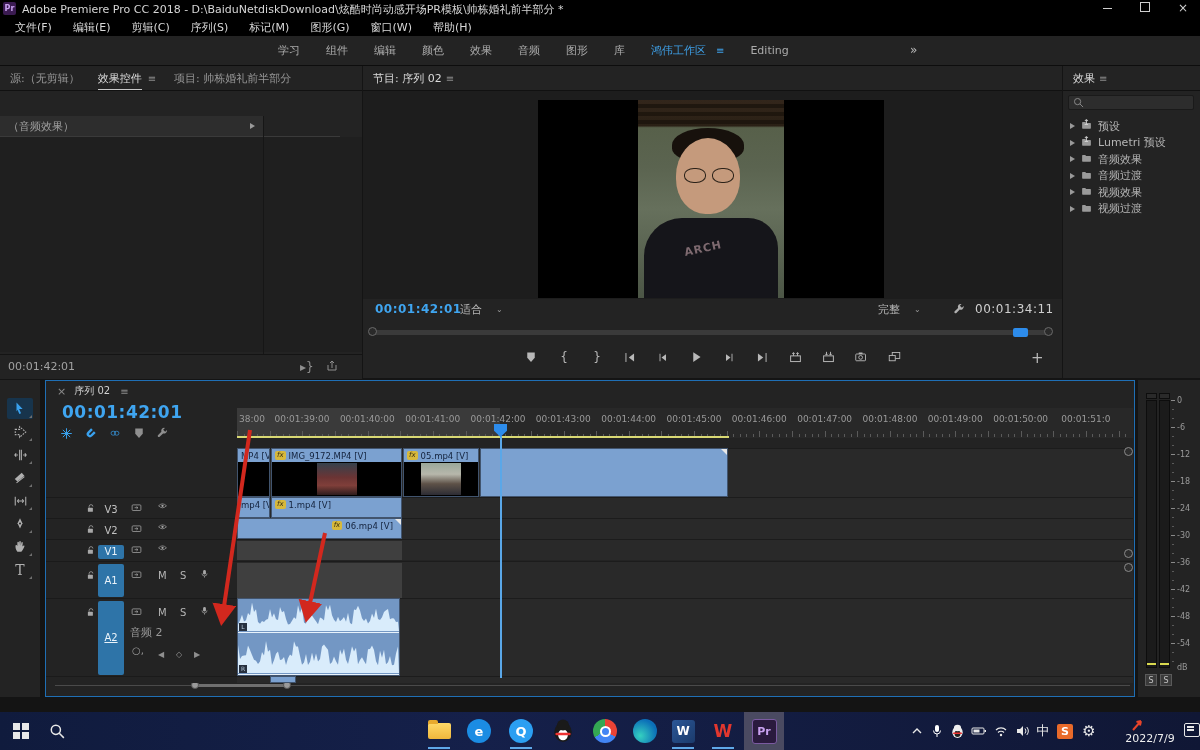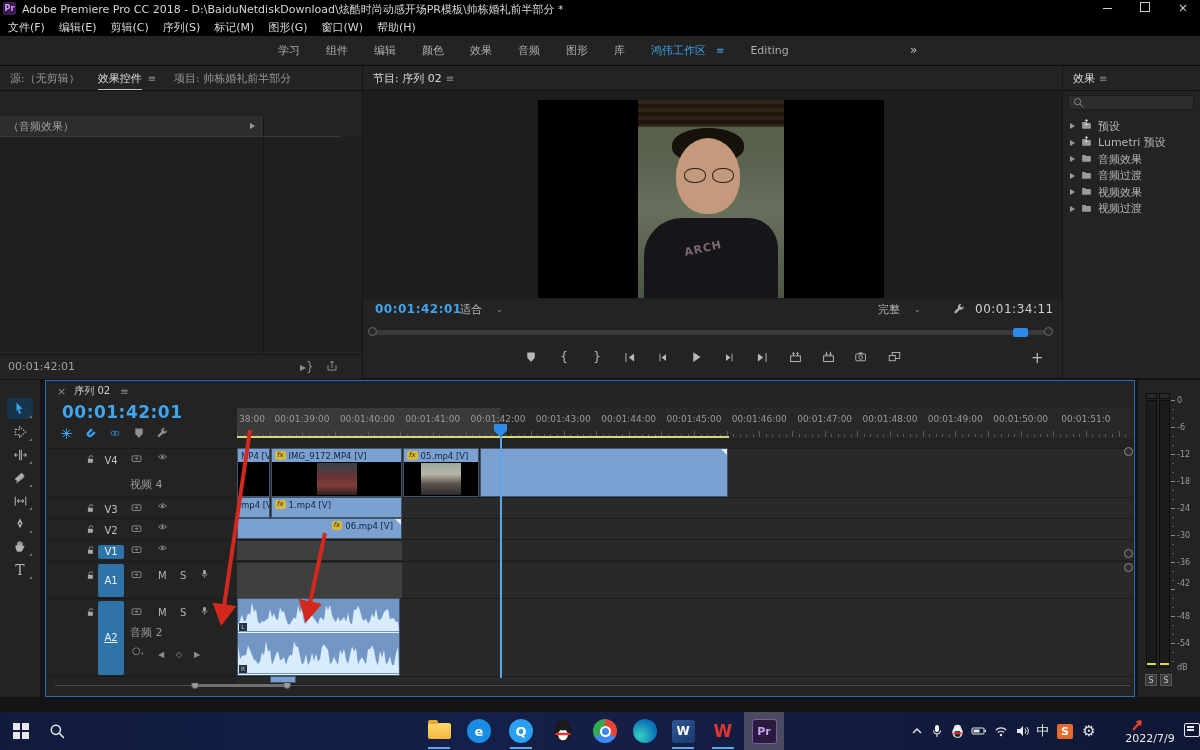--- a/index.html
+++ b/index.html
@@ -12,21 +12,21 @@
   
   #titlebar{left:0;top:0;width:1200px;height:18px;background:#000;}
   #pr-badge{left:3px;top:2px;width:13px;height:13px;background:#3b1b52;color:#c9a1f0;font-size:8px;
             font-weight:bold;text-align:center;line-height:13px;border-radius:2px;}
   #title-text{left:22px;top:2px;color:#d6d6d6;font-size:11px;white-space:nowrap;}
   .winctl{top:0px;width:34px;height:17px;text-align:center;color:#cfcfcf;font-size:12px;line-height:17px;}
   #win-min{left:1090px;} #win-max{left:1128px;} #win-close{left:1166px;}
   #win-max .box{display:inline-block;width:8px;height:8px;border:1px solid #cfcfcf;}
   #win-min .bar{display:inline-block;width:9px;border-bottom:1px solid #cfcfcf;margin-bottom:3px;}
   #menubar{left:0;top:18px;width:1200px;height:18px;background:#000;display:flex;align-items:center;padding-left:8px;box-sizing:border-box;gap:14px;}
-  .menu-item{color:#d8d8d8;font-size:11px;}
+  .menu-item{color:#d8d8d8;font-size:11px;margin-left:7px;}
   
   #workspacebar{left:0;top:36px;width:1200px;height:29px;background:#232323;border-bottom:1px solid #0d0d0d;}
   #ws-tabs{left:278px;top:0;height:29px;display:flex;align-items:center;gap:26px;}
   .ws-tab{color:#ababab;font-size:11px;white-space:nowrap;}
   .ws-tab.active{color:#3ea0e8;}
   .panel-menu{color:#8a8a8a;font-size:10px;margin-left:-14px;}
   .panel-menu.blue{color:#3ea0e8;}
   #ws-overflow{left:910px;top:7px;color:#bbb;font-size:12px;}
   
   .panel{background:#232323;}
@@ -791,21 +791,21 @@
       <div class="mdot" style="top: 164px;"></div>
       <div class="mdot" style="top: 173px;"></div>
       <div class="mlab" style="top: 155px;">-30</div>
       <div class="mtick" style="top: 182px;"></div>
       <div class="mdot" style="top: 191px;"></div>
       <div class="mdot" style="top: 200px;"></div>
       <div class="mlab" style="top: 182px;">-36</div>
       <div class="mtick" style="top: 209px;"></div>
       <div class="mdot" style="top: 218px;"></div>
       <div class="mdot" style="top: 227px;"></div>
-      <div class="mlab" style="top: 203px; text-align: center;">-42</div>
+      <div class="mlab" style="top: 209px; text-align: center;">-42</div>
       <div class="mtick" style="top: 236px;"></div>
       <div class="mdot" style="top: 245px;"></div>
       <div class="mdot" style="top: 254px;"></div>
       <div class="mlab" style="top: 236px;">-48</div>
       <div class="mtick" style="top: 263px;"></div>
       <div class="mdot" style="top: 272px;"></div>
       <div class="mdot" style="top: 281px;"></div>
       <div class="mlab" style="top: 263px;">-54</div>
       <div class="mlab" style="top: 287px;">dB</div>
       <div class="sbtn" style="left: 7px;">S</div>
@@ -925,42 +925,20 @@
 
   <svg id="annot" class="abs">
     <defs>
       <marker id="ah" markerWidth="6" markerHeight="6" refX="4" refY="3" orient="auto">
         <path d="M0,0 L5.5,3 L0,6 Z" fill="#d2281e"></path>
       </marker>
     </defs>
   <line x1="250" y1="430" x2="222" y2="620" stroke="#d2281e" stroke-width="4" marker-end="url(#ah)"></line>
       <line x1="325" y1="533" x2="307" y2="617" stroke="#d2281e" stroke-width="4" marker-end="url(#ah)"></line>
     </svg>
-<div class="trow" style="top: 448px; height: 49px;">
-      <div class="lockw" style="top: 5px;">
-        <svg width="10" height="12" viewBox="0 0 16 16" stroke-width="1.2">
-          <path d="M5,6 V4 a3,3 0 0 1 6,0" fill="none" stroke="currentColor"></path>
-          <rect x="3" y="6" width="8" height="6.5" rx="1" fill="currentColor"></rect>
-        </svg>
-      </div>
-      <div class="badge" style="top: 5px; height: 14px; line-height: 14px;">V4</div>
-      <div class="thicon" style="left: 84px; top: 5px;">
-        <svg width="13" height="10" viewBox="0 0 16 16" stroke-width="1.2">
-          <rect x="1" y="3" width="14" height="9" rx="1.5" fill="none" stroke="currentColor"></rect>
-          <path d="M5,7.5 h5 M8,5.5 l2.2,2 L8,9.5" fill="none" stroke="currentColor"></path>
-        </svg>
-      </div>
-      <div class="thicon" style="left: 110px; top: 5px;">
-        <svg width="13" height="9" viewBox="0 0 16 16" stroke-width="1.2">
-          <path d="M1,8 Q8,1 15,8 Q8,15 1,8 Z" fill="none" stroke="currentColor" transform="translate(0,-3)"></path>
-          <circle cx="8" cy="5" r="2" fill="currentColor"></circle>
-        </svg>
-      </div>
-      <div class="tlabel" style="top: 28px;">视频 4</div>
-    </div>
     <div class="trow" style="top: 497px; height: 21px;">
       <div class="lockw" style="top: 4.5px;">
         <svg width="10" height="12" viewBox="0 0 16 16" stroke-width="1.2">
           <path d="M5,6 V4 a3,3 0 0 1 6,0" fill="none" stroke="currentColor"></path>
           <rect x="3" y="6" width="8" height="6.5" rx="1" fill="currentColor"></rect>
         </svg>
       </div>
       <div class="badge" style="top: 4.5px; height: 14px; line-height: 14px;">V3</div>
       <div class="thicon" style="left: 84px; top: 4.5px;">
         <svg width="13" height="10" viewBox="0 0 16 16" stroke-width="1.2">

